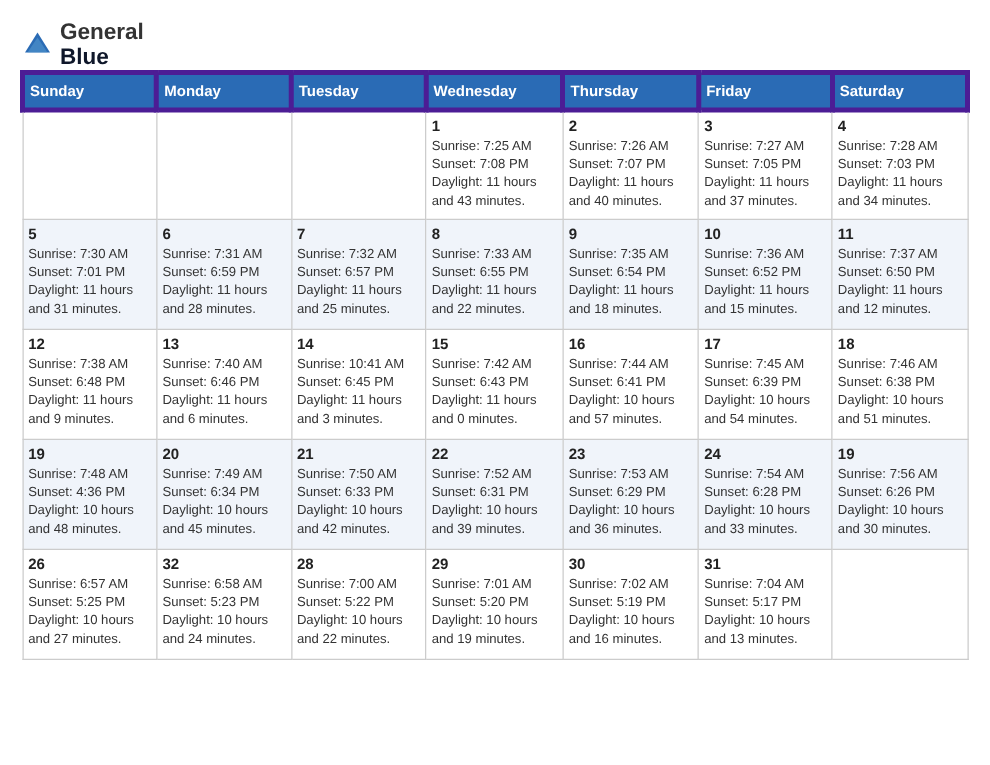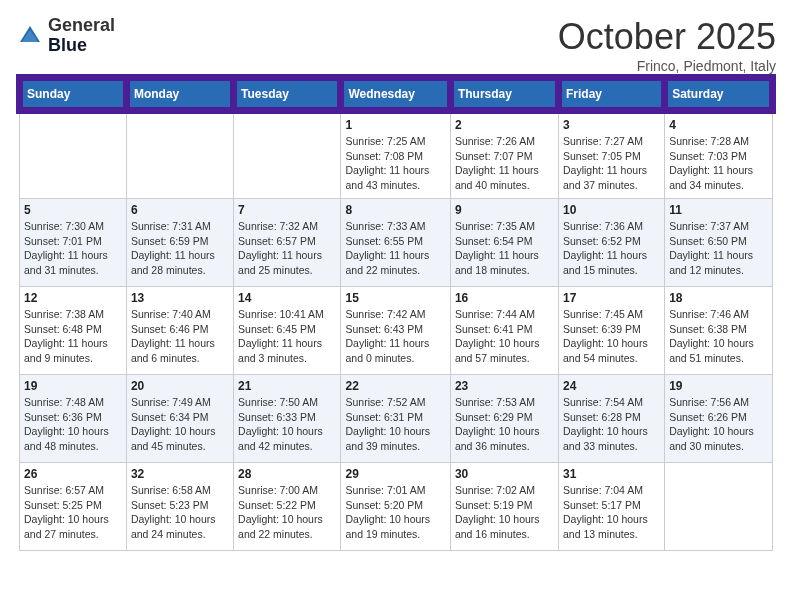--- a/index.html
+++ b/index.html
@@ -56,21 +56,21 @@
       border-collapse: collapse;
       font-size: 11px;
     }
     thead tr th {
       background-color: #2a6bb5;
       color: #fff;
       padding: 6px 4px;
       text-align: left;
       font-size: 12px;
       font-weight: bold;
-      border: 7px solid #4c1d95;
+      border: 4px solid #4c1d95;
     }
     tbody tr td {
       border: 1px solid #ccc;
       vertical-align: top;
       padding: 4px;
       height: 88px;
       width: 113px;
       background: #fff;
     }
     tbody tr:nth-child(odd) td {
@@ -101,24 +101,20 @@
   <div class="logo">
     <svg class="logo-icon" viewBox="0 0 28 28">
       <polygon points="14,4 24,20 4,20" fill="#2a6bb5"></polygon>
       <polygon points="14,8 22,20 6,20" fill="#5a9fd4" opacity="0.5"></polygon>
     </svg>
     <div class="logo-text">
       <span class="logo-general">General</span>
       <span class="logo-blue">Blue</span>
     </div>
   </div>
-  <div class="title-block">
-    <div class="month-title">October 2025</div>
-    <div class="subtitle">Frinco, Piedmont, Italy</div>
-  </div>
 </div>
 
 <table>
   <thead>
     <tr>
     <th>Sunday</th>
         <th>Monday</th>
         <th>Tuesday</th>
         <th>Wednesday</th>
         <th>Thursday</th>
@@ -241,21 +237,21 @@
           <div class="day-num">18</div>
           <div class="day-info">Sunrise: 7:46 AM
 Sunset: 6:38 PM
 Daylight: 10 hours and 51 minutes.</div>
         </td>
       </tr>
       <tr>
         <td>
           <div class="day-num">19</div>
           <div class="day-info">Sunrise: 7:48 AM
-Sunset: 6:36 PM
+Sunset: 4:36 PM
 Daylight: 10 hours and 48 minutes.</div>
         </td>
         <td>
           <div class="day-num">20</div>
           <div class="day-info">Sunrise: 7:49 AM
 Sunset: 6:34 PM
 Daylight: 10 hours and 45 minutes.</div>
         </td>
         <td>
           <div class="day-num">21</div>

